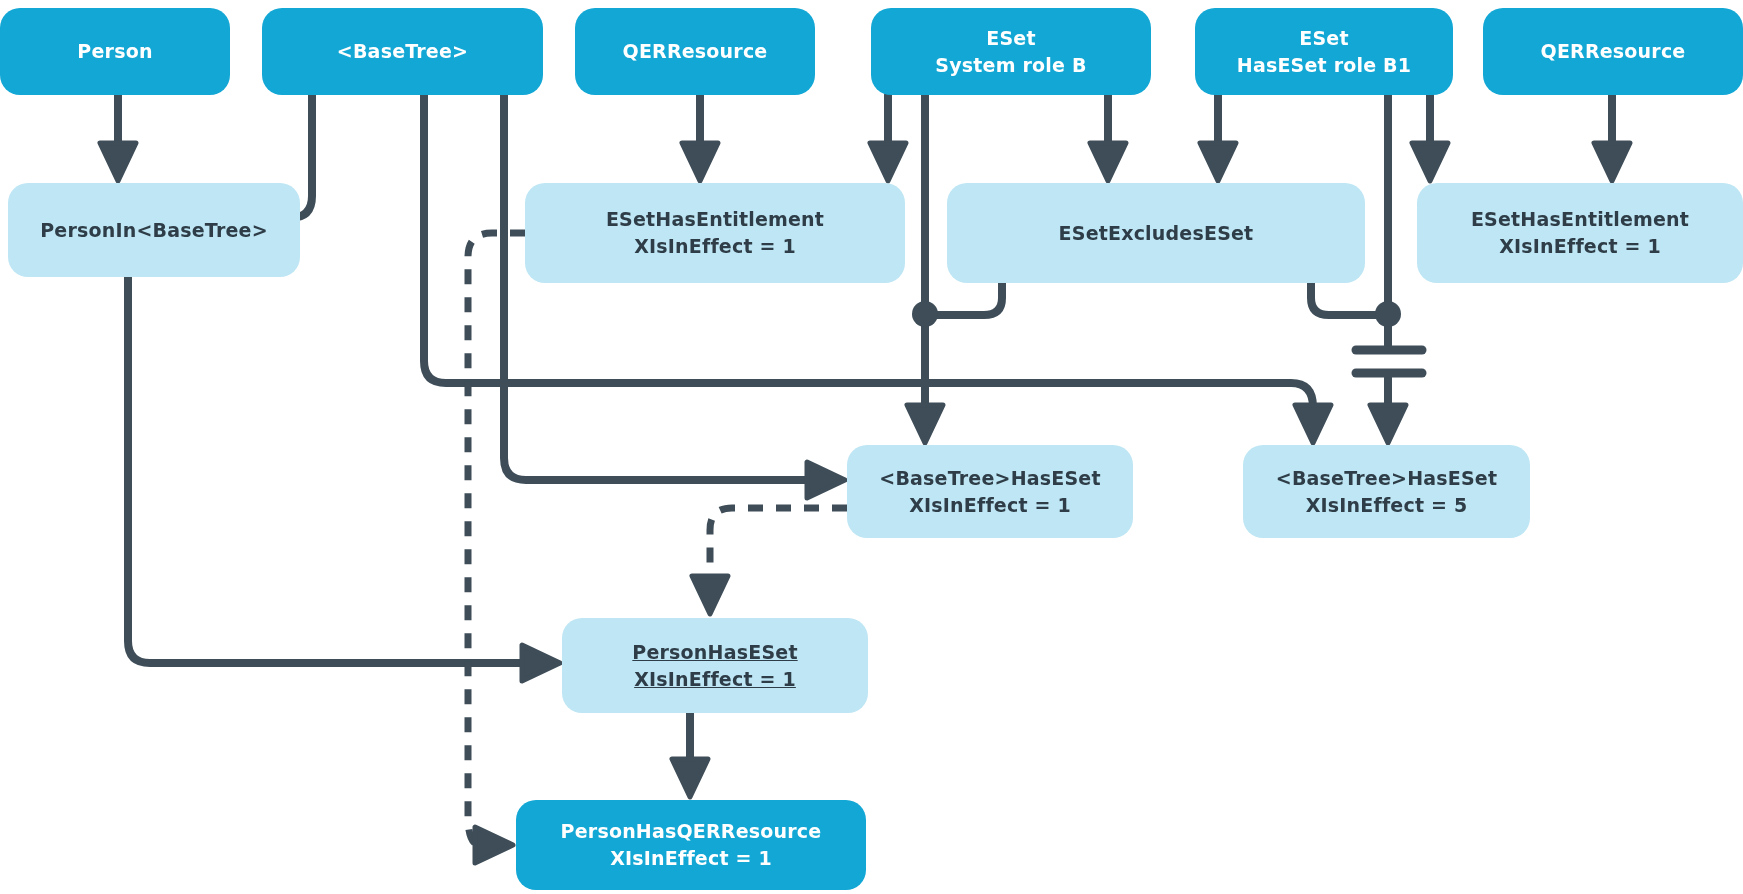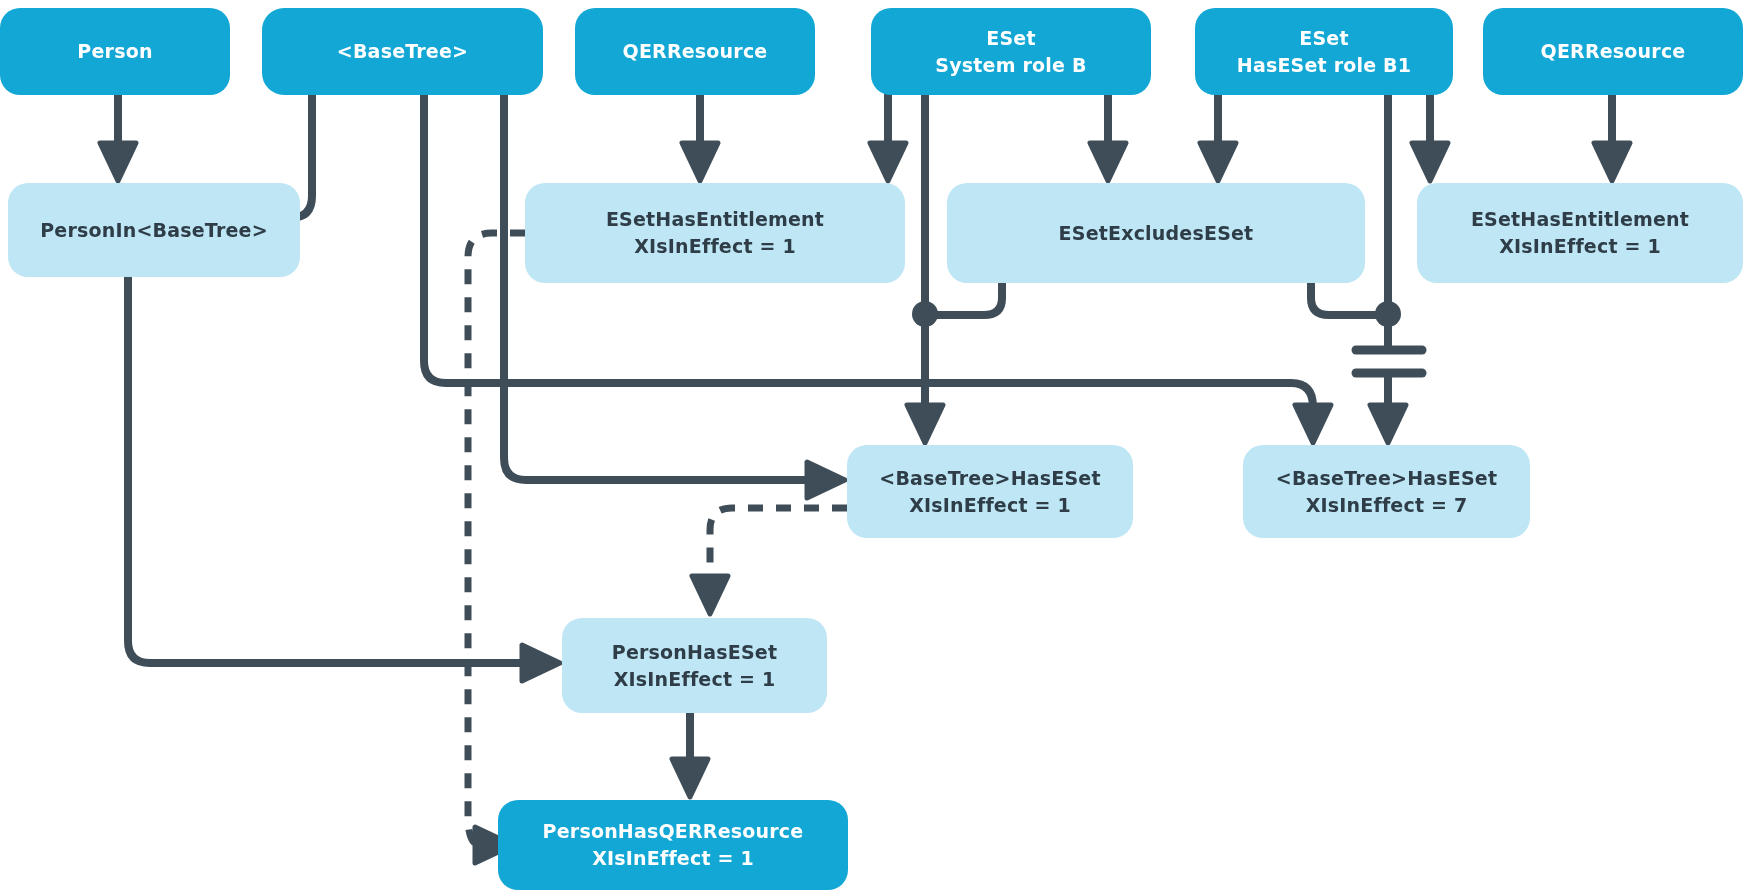--- a/index.html
+++ b/index.html
@@ -111,21 +111,21 @@
 
     <g class="blocker">
       <line x1="1356" y1="350" x2="1422" y2="350"></line>
       <line x1="1356" y1="373" x2="1422" y2="373"></line>
     </g>
   </svg>
 
   <div class="node node-dark" style="left:0px;top:8px;width:230px;height:87px;">
     <span>Person</span>
   </div>
-  <div class="node node-dark" style="left:262px;top:8px;width:281px;height:87px;border-radius:22px;">
+  <div class="node node-dark" style="left:262px;top:8px;width:281px;height:87px;">
     <span>&lt;BaseTree&gt;</span>
   </div>
   <div class="node node-dark" style="left:575px;top:8px;width:240px;height:87px;">
     <span>QERResource</span>
   </div>
   <div class="node node-dark" style="left:871px;top:8px;width:280px;height:87px;">
     <span>ESet</span>
     <span>System role B</span>
   </div>
   <div class="node node-dark" style="left:1195px;top:8px;width:258px;height:87px;">
@@ -150,26 +150,26 @@
     <span>ESetHasEntitlement</span>
     <span>XIsInEffect = 1</span>
   </div>
 
   <div class="node node-light" style="left:847px;top:445px;width:286px;height:93px;">
     <span>&lt;BaseTree&gt;HasESet</span>
     <span>XIsInEffect = 1</span>
   </div>
   <div class="node node-light" style="left:1243px;top:445px;width:287px;height:93px;">
     <span>&lt;BaseTree&gt;HasESet</span>
-    <span>XIsInEffect = 7</span>
+    <span>XIsInEffect = 5</span>
   </div>
 
-  <div class="node node-light" style="left:562px;top:618px;width:265px;height:95px;">
+  <div class="node node-light" style="left:562px;top:618px;width:306px;height:95px;text-decoration:underline;">
     <span>PersonHasESet</span>
     <span>XIsInEffect = 1</span>
   </div>
 
-  <div class="node node-dark" style="left:498px;top:800px;width:350px;height:90px;">
+  <div class="node node-dark" style="left:516px;top:800px;width:350px;height:90px;">
     <span>PersonHasQERResource</span>
     <span>XIsInEffect = 1</span>
   </div>
 
 </div>
 
 </body></html>

